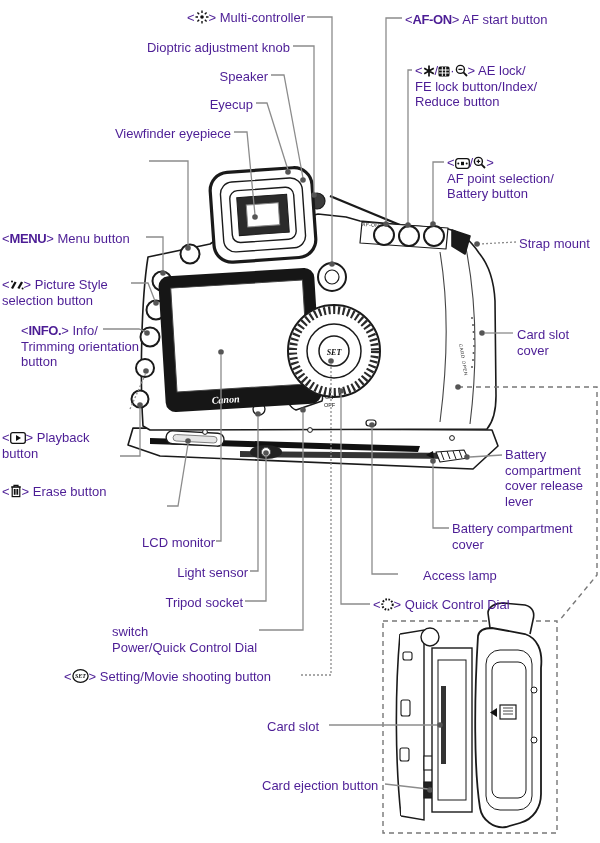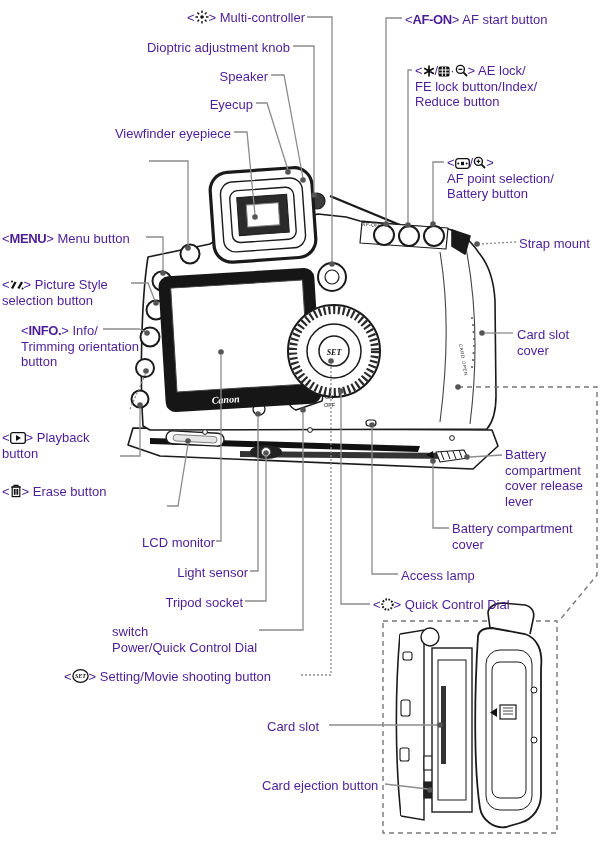--- a/index.html
+++ b/index.html
@@ -333,21 +333,21 @@
   <span class="ln">compartment</span>
   <span class="ln">cover release</span>
   <span class="ln">lever</span>
 </div>
 
 <div class="lbl" style="left:452px;top:521px;">
   <span class="ln">Battery compartment</span>
   <span class="ln">cover</span>
 </div>
 
-<div class="lbl" style="left:401px;top:568px;"><span>Access lamp</span></div>
+<div class="lbl" style="left:423px;top:568px;"><span>Access lamp</span></div>
 
 <div class="lbl" style="left:373px;top:597px;">
   <span>&lt;</span><svg class="ic" width="13" height="13" viewBox="0 0 13 13">
         <circle cx="6.5" cy="6.5" r="5.2" fill="none" stroke="#111" stroke-width="2" stroke-dasharray="1.6,1.5"></circle>
       </svg><span>&gt; Quick Control Dial</span>
 </div>
 
 <div class="lbl" style="left:267px;top:719px;"><span>Card slot</span></div>
 <div class="lbl" style="left:262px;top:778px;"><span>Card ejection button</span></div>
 

